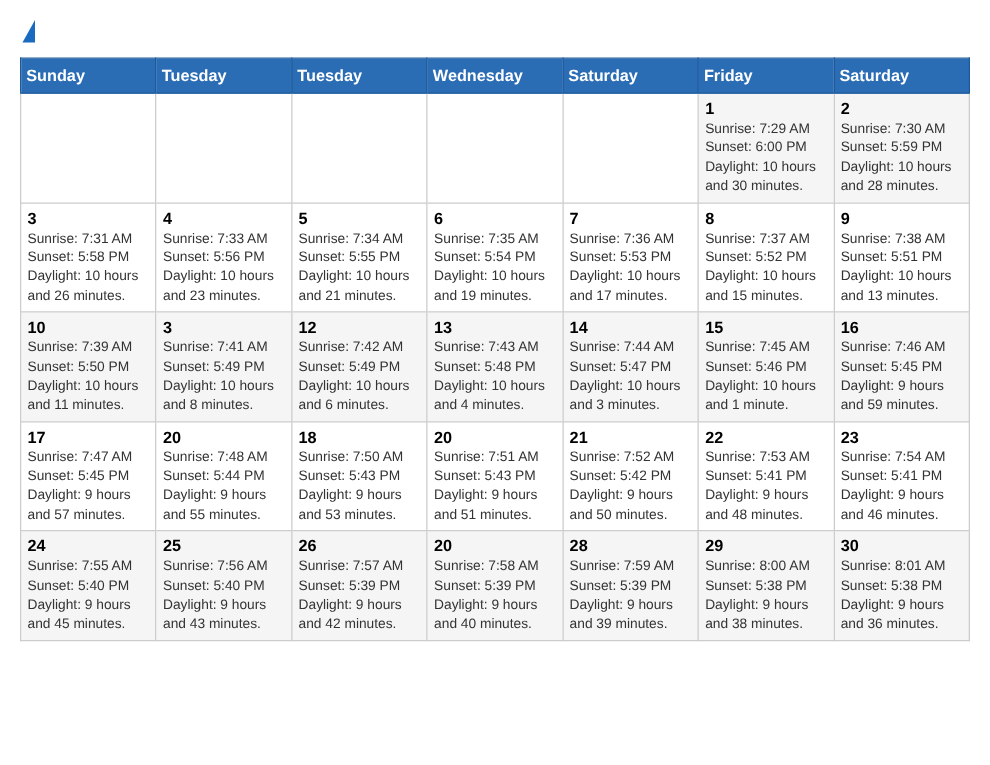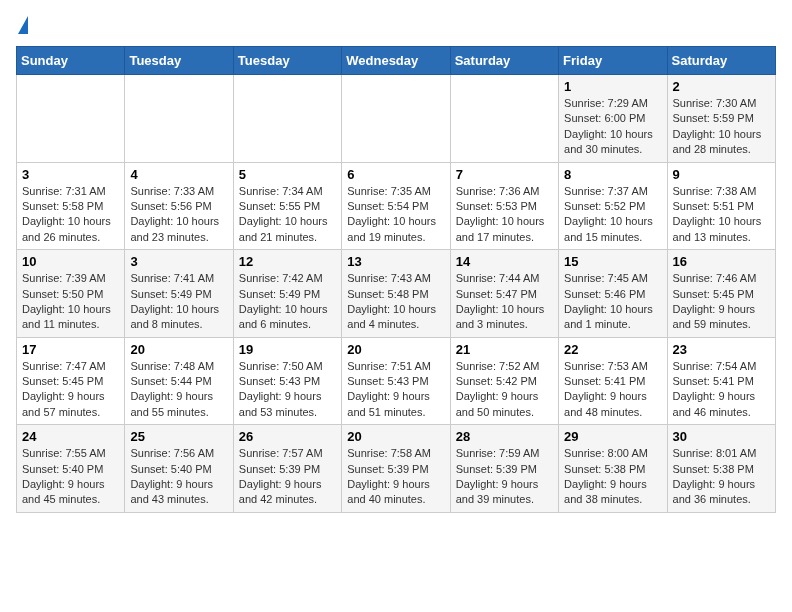--- a/index.html
+++ b/index.html
@@ -197,21 +197,21 @@
       <tr>
         <td>
           <span class="day-num">17</span>
           <div class="day-info">Sunrise: 7:47 AM<br>Sunset: 5:45 PM<br>Daylight: 9 hours and 57 minutes.</div>
         </td>
         <td>
           <span class="day-num">20</span>
           <div class="day-info">Sunrise: 7:48 AM<br>Sunset: 5:44 PM<br>Daylight: 9 hours and 55 minutes.</div>
         </td>
         <td>
-          <span class="day-num">19</span>
+          <span class="day-num">18</span>
           <div class="day-info">Sunrise: 7:50 AM<br>Sunset: 5:43 PM<br>Daylight: 9 hours and 53 minutes.</div>
         </td>
         <td>
           <span class="day-num">20</span>
           <div class="day-info">Sunrise: 7:51 AM<br>Sunset: 5:43 PM<br>Daylight: 9 hours and 51 minutes.</div>
         </td>
         <td>
           <span class="day-num">21</span>
           <div class="day-info">Sunrise: 7:52 AM<br>Sunset: 5:42 PM<br>Daylight: 9 hours and 50 minutes.</div>
         </td>

